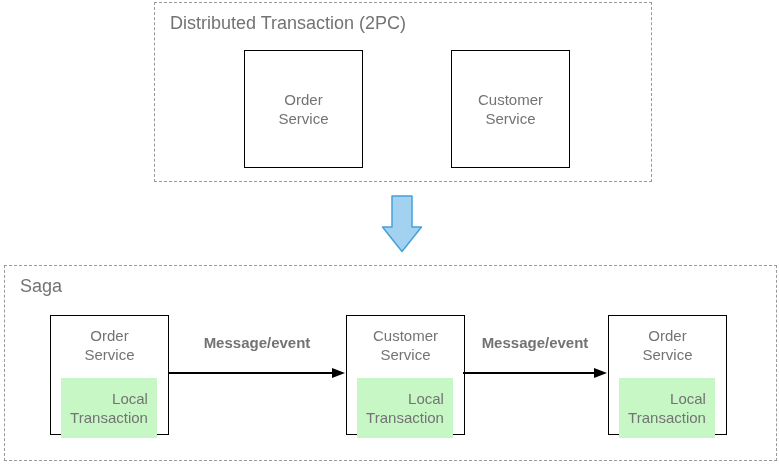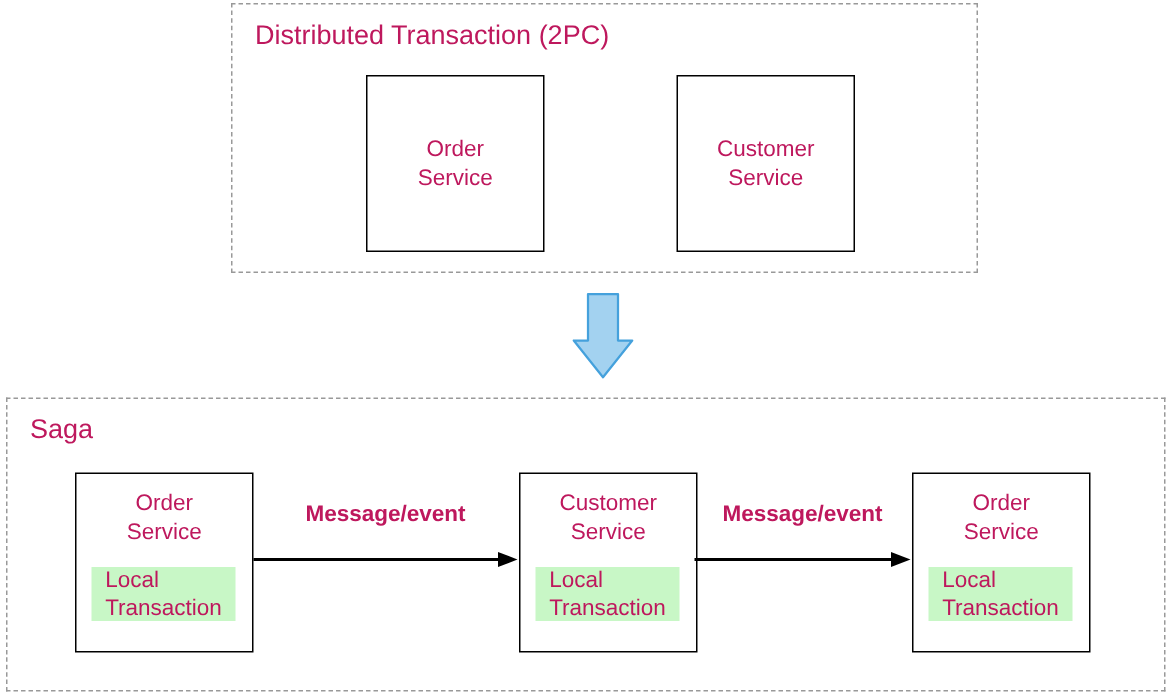--- a/index.html
+++ b/index.html
@@ -3,21 +3,21 @@
 <meta charset="utf-8">
 <style>
   * { margin: 0; padding: 0; box-sizing: border-box; }
   html, body { background: #ffffff; }
   .canvas {
     position: relative;
     width: 779px;
     height: 465px;
     background: #ffffff;
     font-family: "Liberation Sans", sans-serif;
-    color: #be185d;
+    color: #737373;
     overflow: hidden;
   }
   .dashed-group {
     position: absolute;
     border: 1px dashed #999999;
     background: #ffffff;
   }
   .group-2pc { left: 154px; top: 2px; width: 498px; height: 180px; }
   .group-saga { left: 4px; top: 265px; width: 773px; height: 196px; }
   .group-title {
@@ -58,25 +58,25 @@
     text-align: center;
     font-size: 15px;
     line-height: 19px;
     white-space: pre-line;
   }
   .local-box {
     position: absolute;
     left: 10px;
     top: 62px;
     width: 96px;
-    height: 36px;
+    height: 60px;
     display: flex;
     align-items: center;
     justify-content: center;
-    text-align: left;
+    text-align: right;
     font-size: 15px;
     line-height: 19px;
     white-space: pre-line;
   }
   .down-arrow {
     position: absolute;
     left: 381px;
     top: 195px;
     width: 42px;
     height: 58px;

